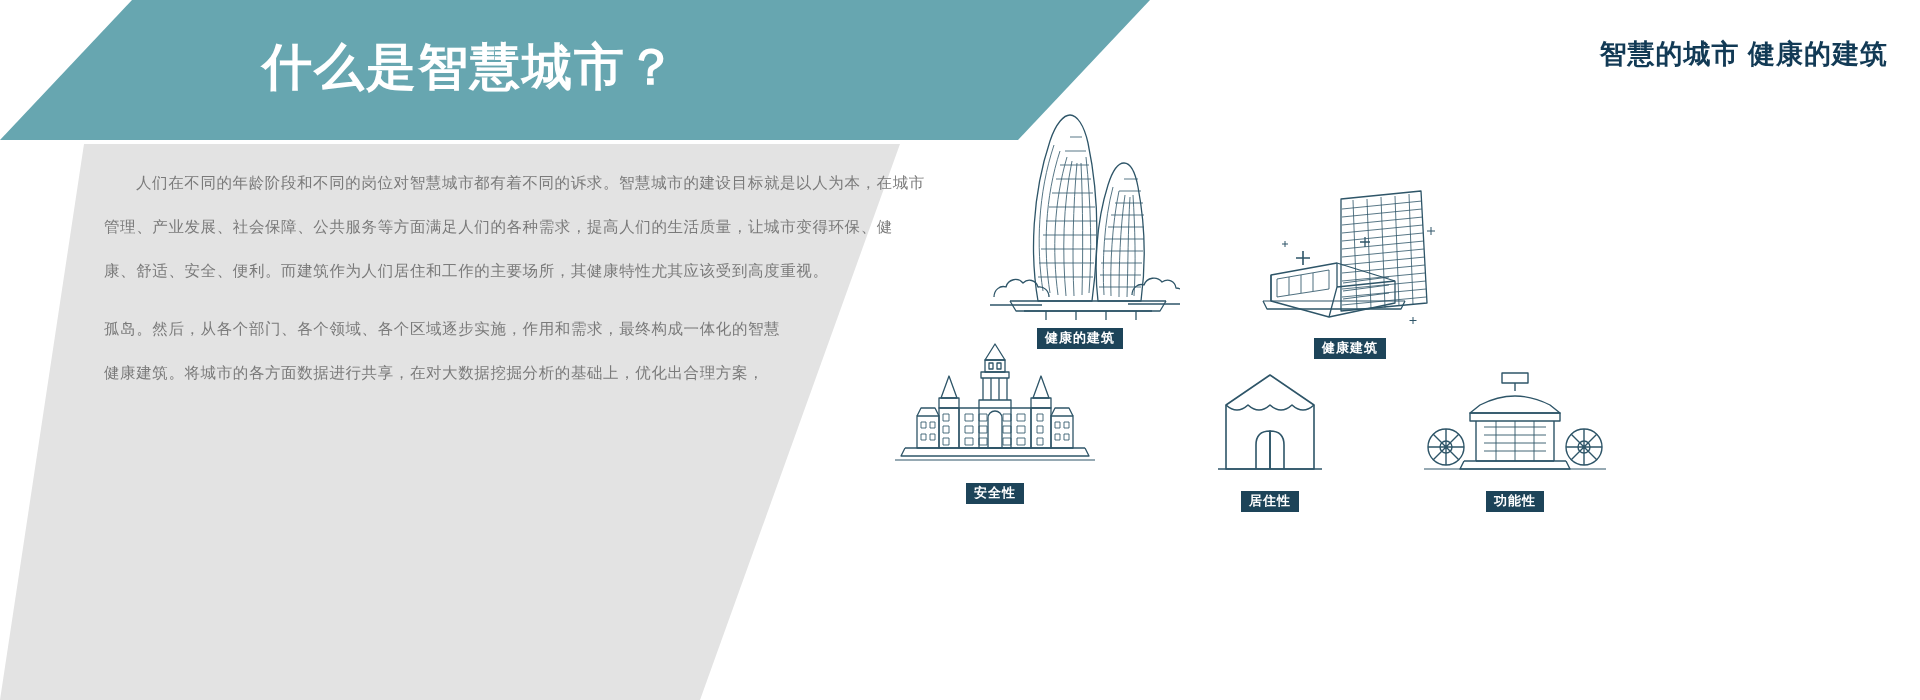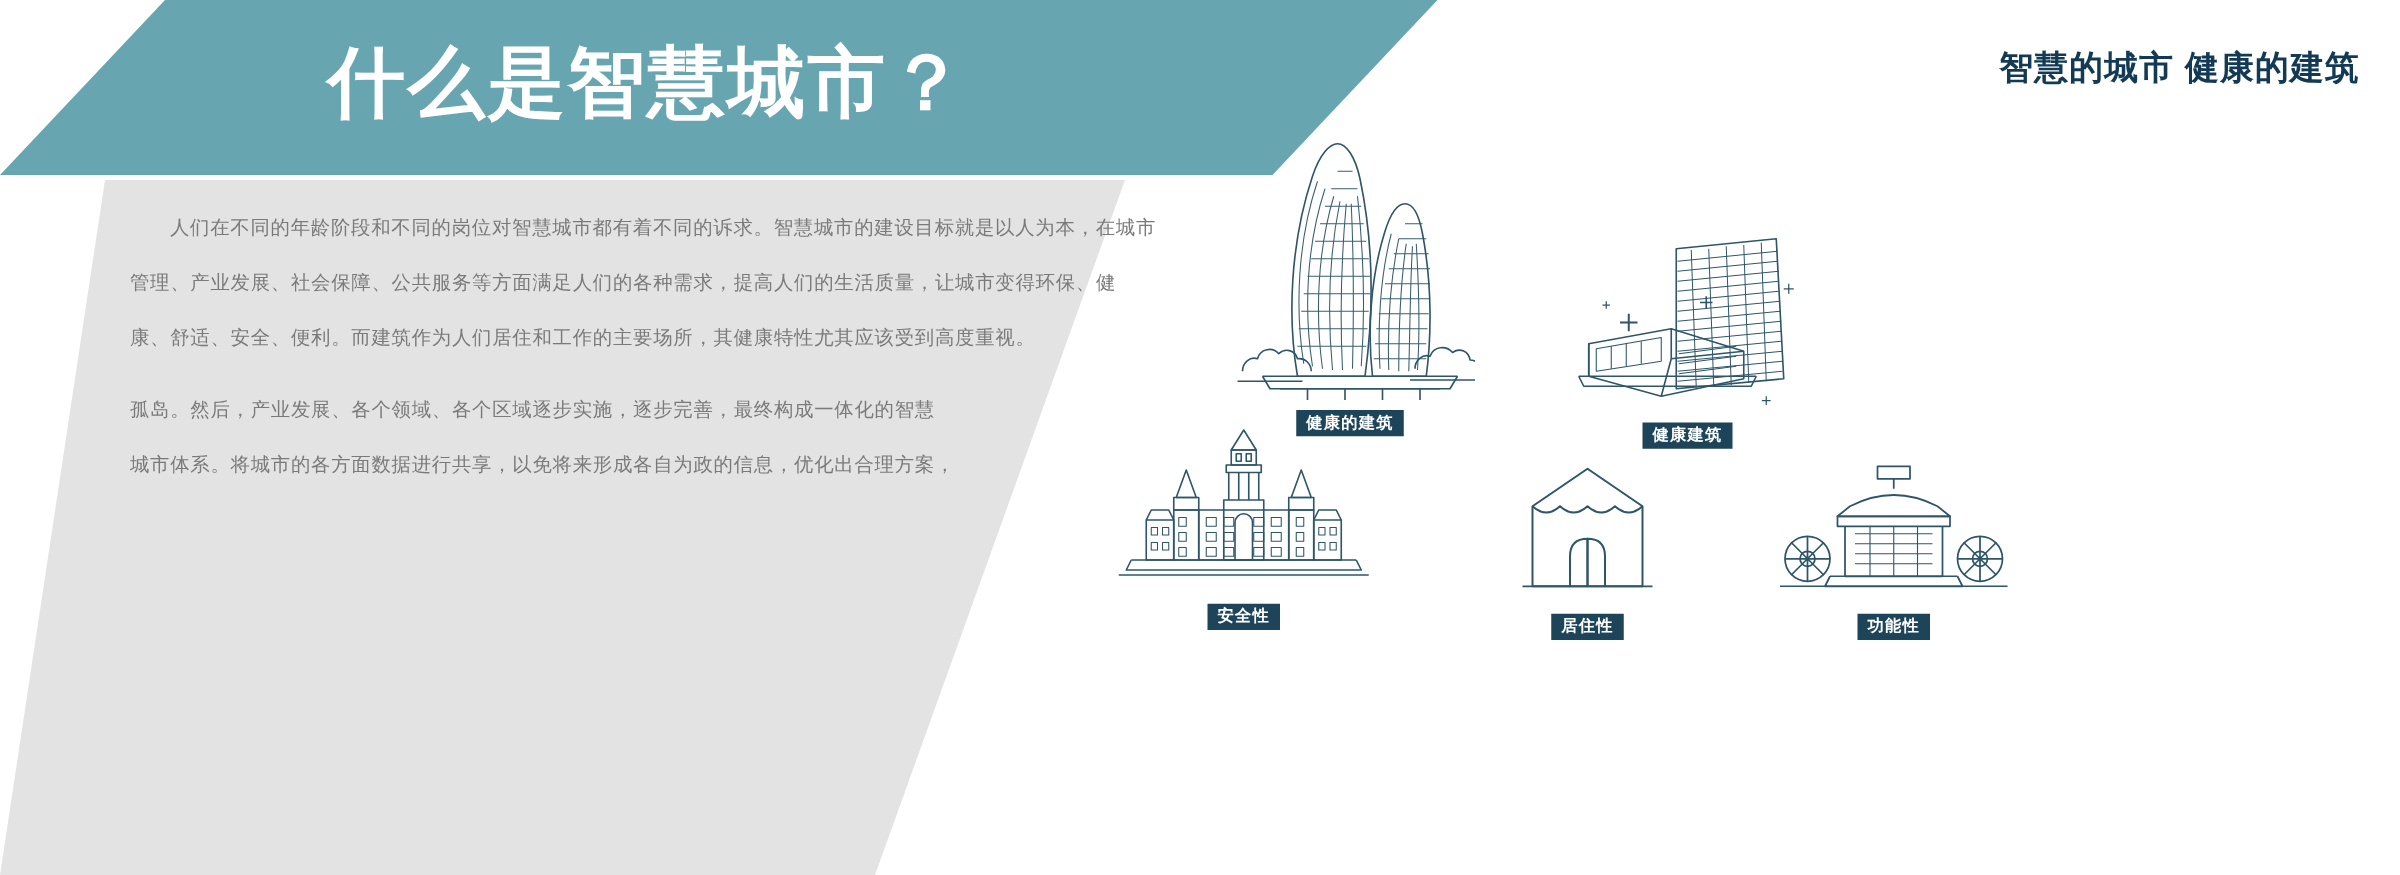--- a/index.html
+++ b/index.html
@@ -11,21 +11,21 @@
   }
   
   #banner{
     position:absolute;left:0;top:0;width:1150px;height:140px;
     background:#67a6b0;
     clip-path:polygon(132px 0, 1150px 0, 1018px 140px, 0 140px);
     -webkit-clip-path:polygon(132px 0, 1150px 0, 1018px 140px, 0 140px);
   }
   #banner-title{
     position:absolute;left:262px;top:36px;
-    font-size:62px;font-weight:700;color:#ffffff;
+    font-size:50px;font-weight:700;color:#ffffff;
     letter-spacing:2px;line-height:62px;white-space:nowrap;
   }
   #header-tagline{
     position:absolute;right:32px;top:36px;
     font-size:27px;font-weight:700;color:#123a55;
     letter-spacing:1px;white-space:nowrap;
   }
   
   #body-panel{
     position:absolute;left:0;top:144px;width:900px;height:556px;
@@ -69,22 +69,22 @@
 
 <div id="body-panel"></div>
 
 <div id="body-text">
   <div class="para">
     <p class="indent">人们在不同的年龄阶段和不同的岗位对智慧城市都有着不同的诉求。智慧城市的建设目标就是以人为本，在城市</p>
     <p>管理、产业发展、社会保障、公共服务等方面满足人们的各种需求，提高人们的生活质量，让城市变得环保、健</p>
     <p>康、舒适、安全、便利。而建筑作为人们居住和工作的主要场所，其健康特性尤其应该受到高度重视。</p>
   </div>
   <div class="para">
-    <p>孤岛。然后，产业发展、各个领域、各个区域逐步实施，逐步完善，最终构成一体化的智慧</p>
-    <p>城市体系。将城市的各方面数据进行共享，以免将来形成各自为政的信息，优化出合理方案，</p>
+    <p>孤岛。然后，从各个部门、各个领域、各个区域逐步实施，作用和需求，最终构成一体化的智慧</p>
+    <p>健康建筑。将城市的各方面数据进行共享，在对大数据挖掘分析的基础上，优化出合理方案，</p>
   </div>
 </div>
 
 <div id="illustrations">
 
   <div class="ill-cell" id="cell-green">
     <svg class="ill-art" width="200" height="215" viewBox="0 0 200 215">
       <g fill="none" stroke="#2e5568" stroke-width="1.3" stroke-linejoin="round">
         <path d="M58 196 C50 150 52 90 70 36 C76 18 84 10 90 10 C97 10 104 20 108 38 C120 95 118 152 112 196 Z"></path>
         <path d="M118 196 C114 162 116 118 128 80 C133 64 139 58 144 58 C150 58 155 66 158 82 C166 124 165 166 161 196 Z"></path>

